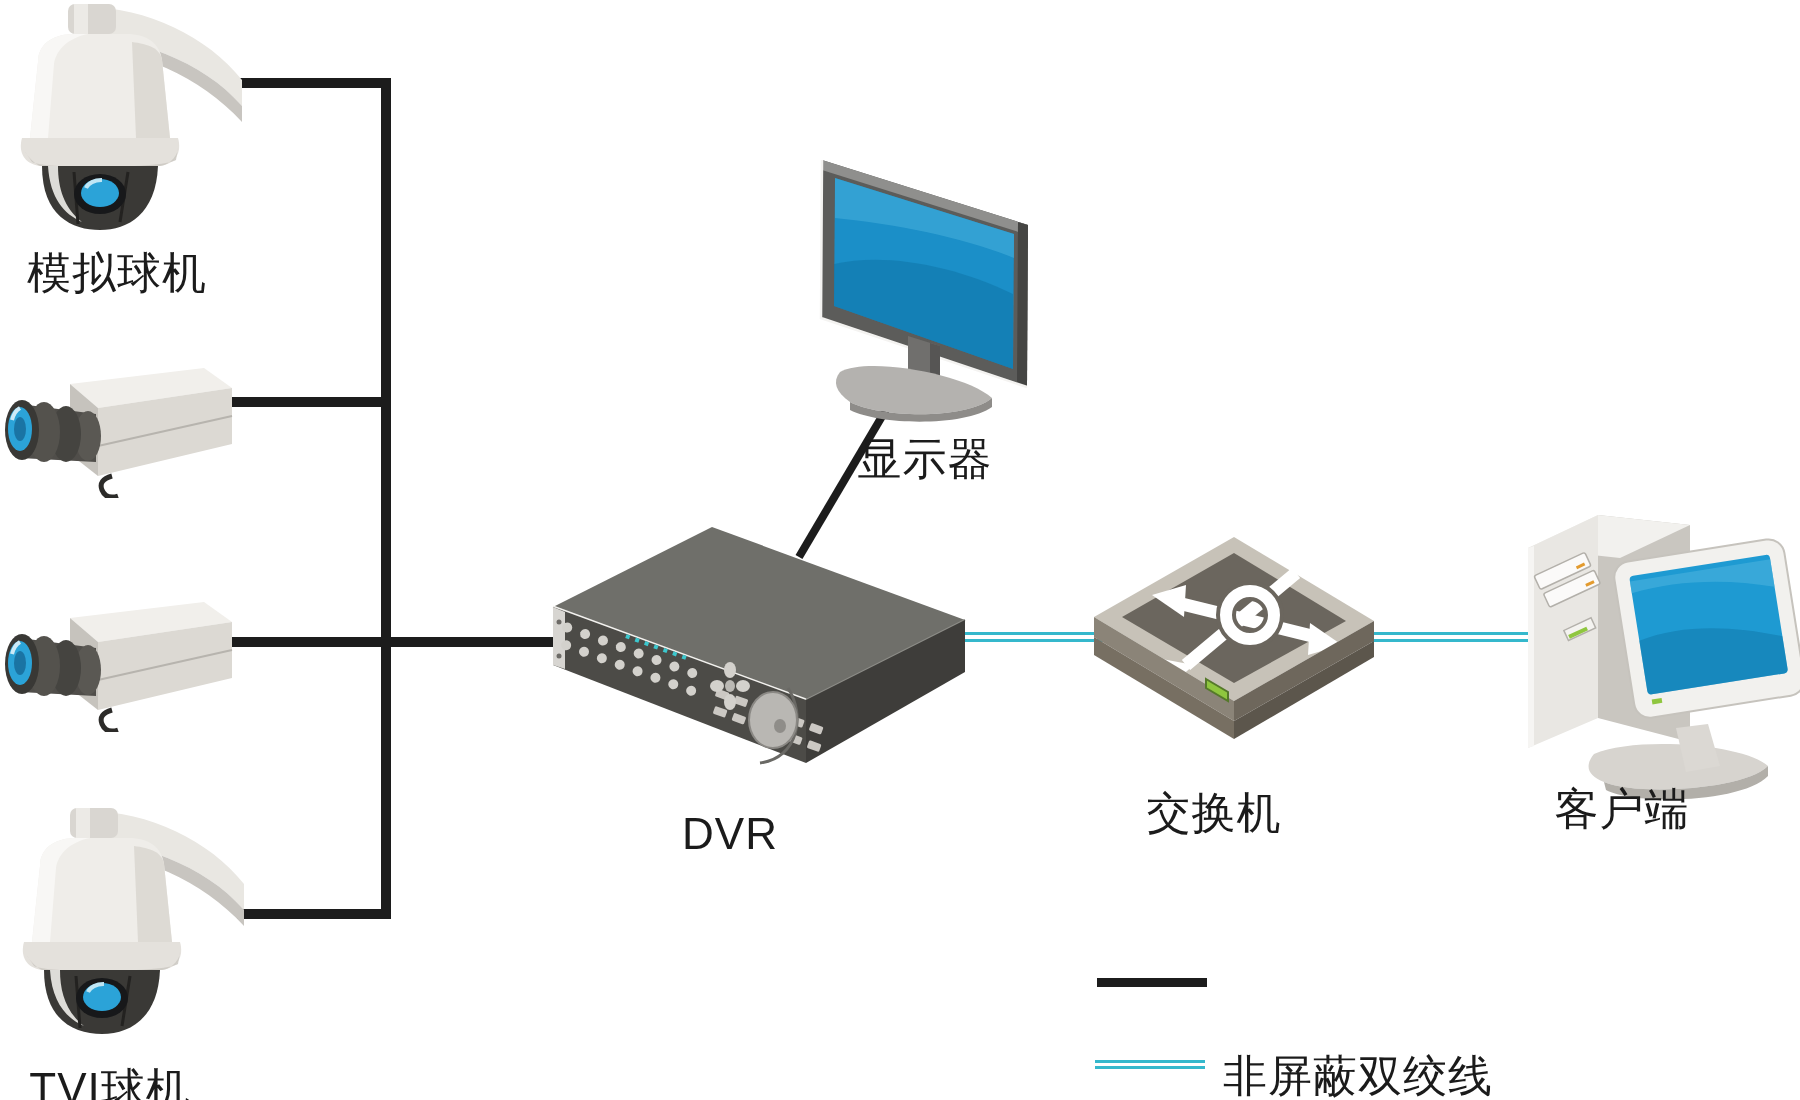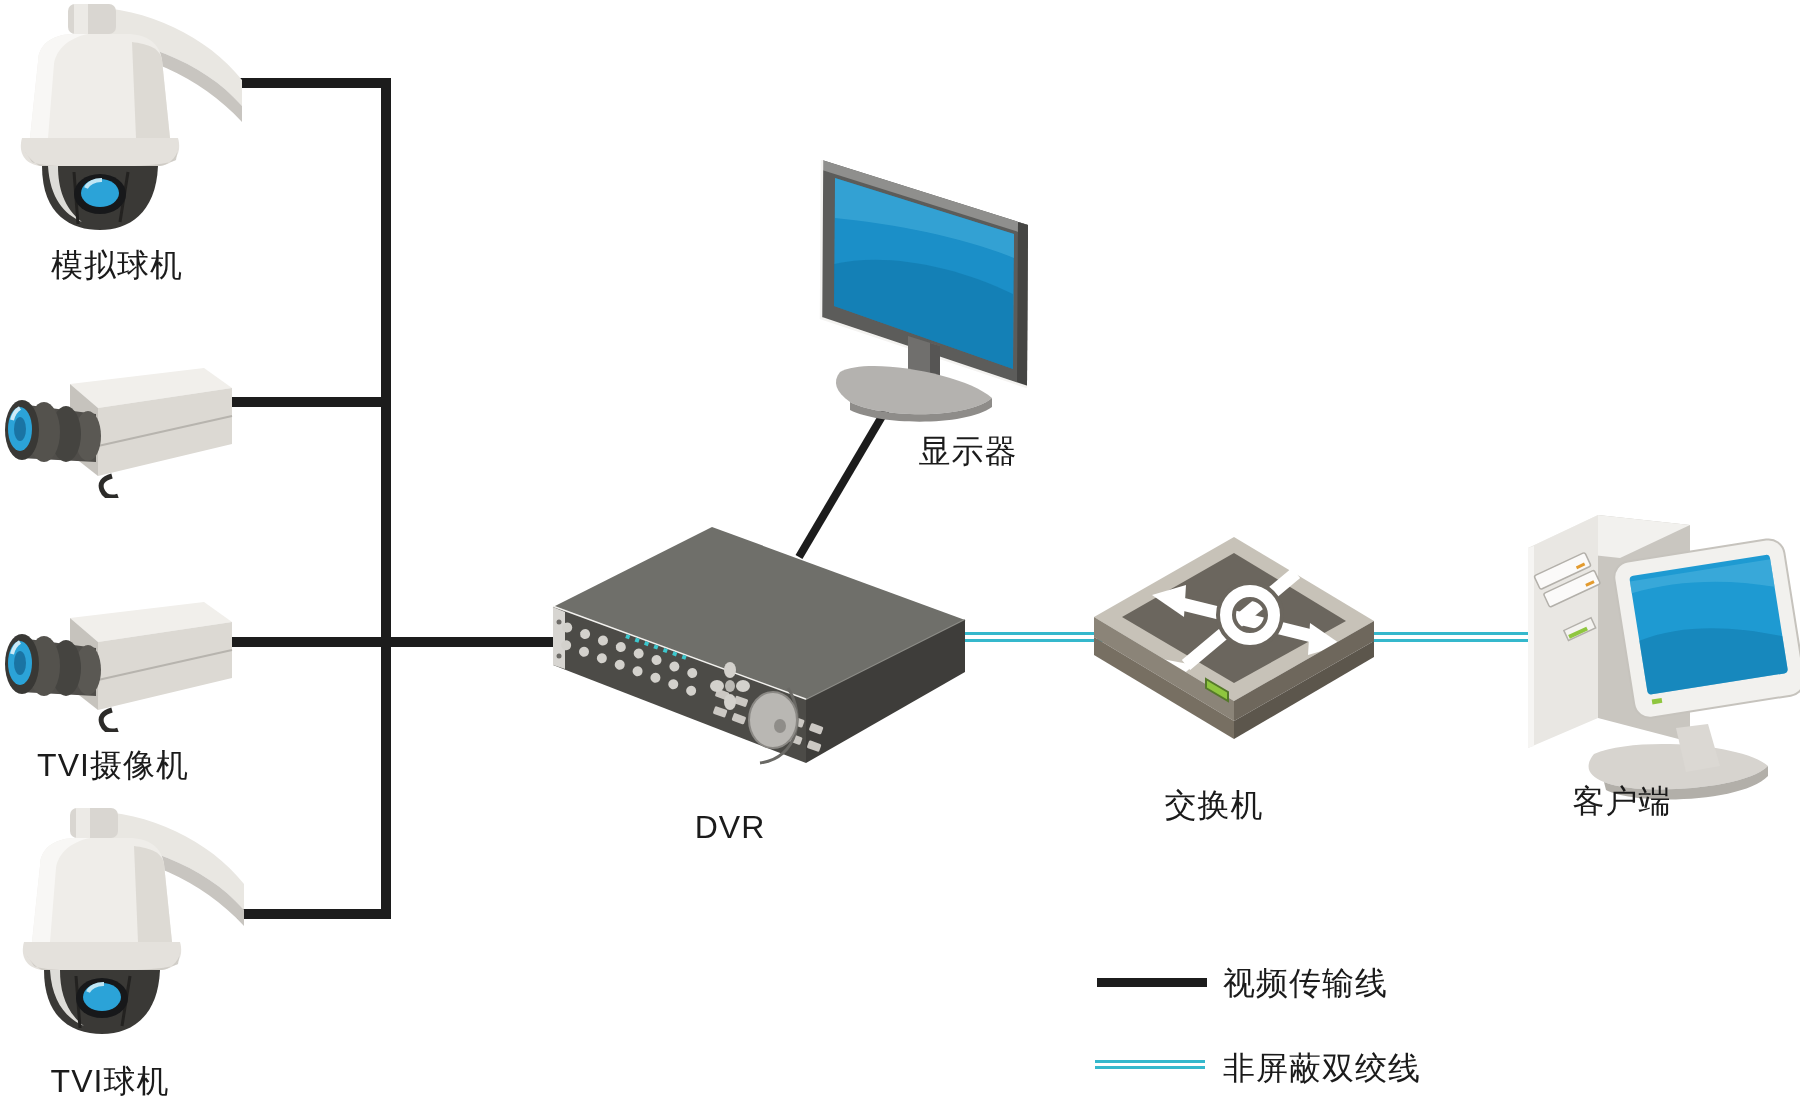--- a/index.html
+++ b/index.html
@@ -8,21 +8,21 @@
     width:1800px;height:1100px;
     background:#ffffff;
     overflow:hidden;
     font-family:"Liberation Sans","DejaVu Sans",sans-serif;
   }
   .dev{position:absolute;}
   .wires{position:absolute;left:0;top:0;}
   .lbl{
     position:absolute;
     transform:translateX(-50%);
-    font-size:32px;
+    font-size:44px;
     color:#1b1b1b;
     letter-spacing:1px;
     white-space:nowrap;
   }
   .lbl-left{transform:none;}
   .legend-black{
     position:absolute;left:1097px;top:978px;
     width:110px;height:9px;background:#1c1c1c;
   }
   .legend-cyan{position:absolute;left:1095px;top:1060px;width:110px;}
@@ -236,29 +236,27 @@
     <g transform="translate(136,128) rotate(-9)">
       <rect x="0" y="0" width="172" height="158" rx="16" fill="#f2f1ee" stroke="#c6c3bd" stroke-width="2"></rect>
       <rect x="15" y="15" width="142" height="120" rx="4" fill="#1e9ad2"></rect>
       <path d="M15,20 H157 V48 C110,32 60,26 15,32 Z" fill="#4ab2de" opacity="0.6"></path>
       <path d="M15,80 C60,70 110,80 157,98 L157,131 C157,133 155,135 153,135 L19,135 C17,135 15,133 15,131 Z" fill="#0f76a8" opacity="0.5"></path>
       <rect x="18" y="140" width="10" height="5" fill="#8fc63f"></rect>
     </g>
   </svg>
 
   <div class="lbl" style="left:117px;top:244px">模拟球机</div>
-  <div class="lbl" style="left:113px;top:744px">TVI摄像机</div>
   <div class="lbl" style="left:110px;top:1060px">TVI球机</div>
-  <div class="lbl" style="left:968px;top:430px">显示器</div>
+  <div class="lbl" style="left:925px;top:430px">显示器</div>
   <div class="lbl" style="left:730px;top:809px">DVR</div>
   <div class="lbl" style="left:1214px;top:784px">交换机</div>
   <div class="lbl" style="left:1622px;top:780px">客户端</div>
 
   <div class="legend-black"></div>
-  <div class="lbl lbl-left" style="left:1223px;top:962px">视频传输线</div>
 
   <div class="legend-cyan">
     <div class="bar"></div>
       <div class="gap"></div>
       <div class="bar"></div>
   </div>
   <div class="lbl lbl-left" style="left:1223px;top:1047px">非屏蔽双绞线</div>
 
 </div>
 

